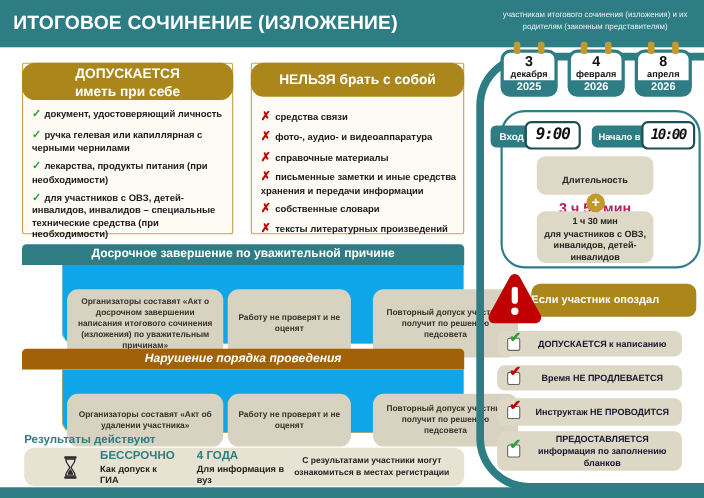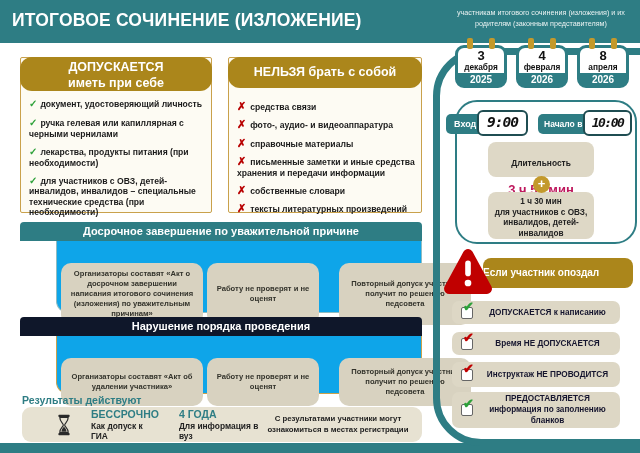--- a/index.html
+++ b/index.html
@@ -30,21 +30,21 @@
   .box-b li { margin-bottom:5.5px; }
   .ck { color:#2da13a; font-size:10px; margin-right:3px; }
   .cx { color:#b80000; font-size:11px; margin-right:4px; }
 
   
   .section { position:absolute; left:20px; width:402px; }
   .sec-c { top:222px; height:91px; }
   .sec-d { top:317px; height:77px; }
   .sec-head { height:19px; line-height:19px; text-align:center; color:#fff; font-weight:bold; font-size:11px; border-radius:4px 4px 0 0; }
   .sec-c .sec-head { background:#2e7d84; }
-  .sec-d .sec-head { background:#0f172a; }
+  .sec-d .sec-head { background:#a16207;font-style:italic; }
   .sec-body { position:absolute; left:0; right:0; top:19px; bottom:0; background:#0ea5e9; border-radius:0 0 12px 12px;margin-left:36px; }
   .sec-c .sec-body { border:1px solid #8fbcc1; border-top:none; }
   .sec-d .sec-body { border:1px solid #c9a14c; border-top:none; }
   .card { position:absolute; background:#d8d2c0; border-radius:10px; display:flex; align-items:center; justify-content:center; text-align:center; font-size:7.6px; font-weight:bold; color:#33332b; line-height:1.3; padding:3px 6px; }
   .sec-c .card { top:22px; height:62px; }
   .sec-d .card { top:22px; height:48px; }
   .card.p1 { left:4px;  width:142px; }
   .card.p2 { left:150px; width:112px; }
   .card.p3 { left:282px; width:132px; }
 
@@ -214,21 +214,21 @@
   <div class="late-item li1 green">
     <span class="cb">
         <span class="mark">✔</span>
       </span>
     <span class="late-txt">ДОПУСКАЕТСЯ к написанию</span>
   </div>
   <div class="late-item li2 red">
     <span class="cb">
         <span class="mark">✔</span>
       </span>
-    <span class="late-txt">Время НЕ ДОПУСКАЕТСЯ</span>
+    <span class="late-txt">Время НЕ ПРОДЛЕВАЕТСЯ</span>
   </div>
   <div class="late-item li3 red">
     <span class="cb">
         <span class="mark">✔</span>
       </span>
     <span class="late-txt">Инструктаж НЕ ПРОВОДИТСЯ</span>
   </div>
   <div class="late-item li4 green">
     <span class="cb">
         <span class="mark">✔</span>

